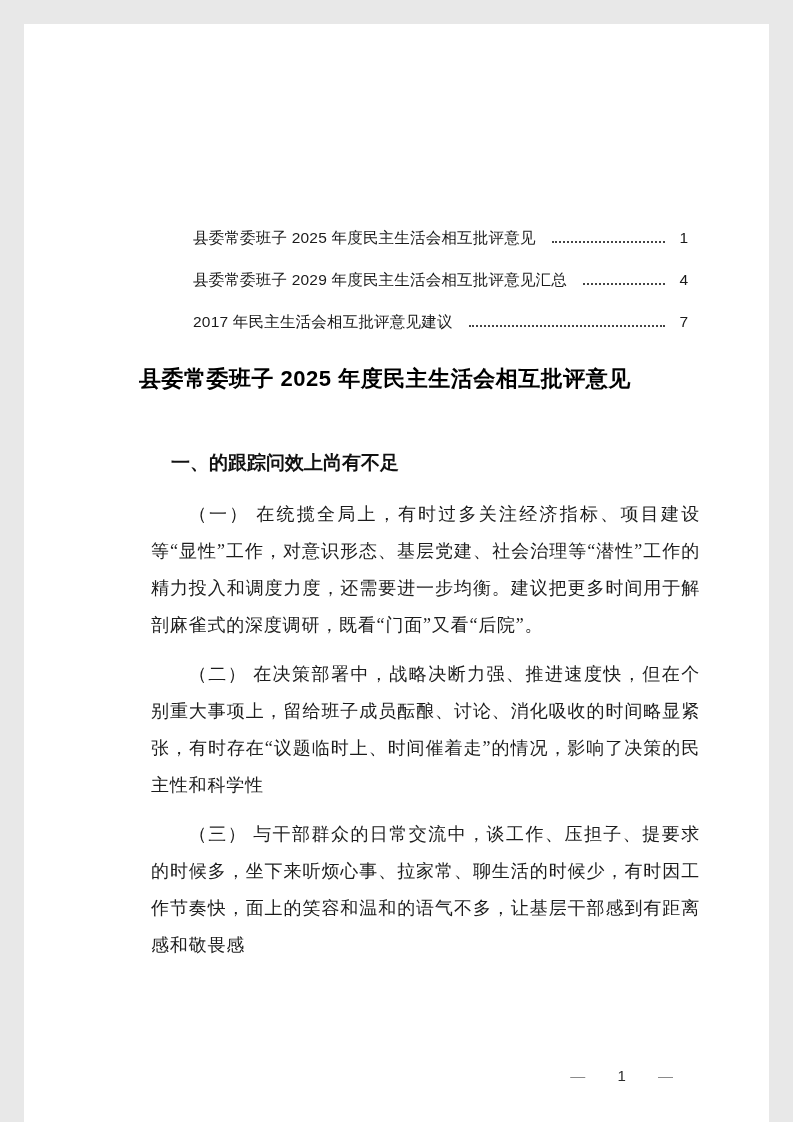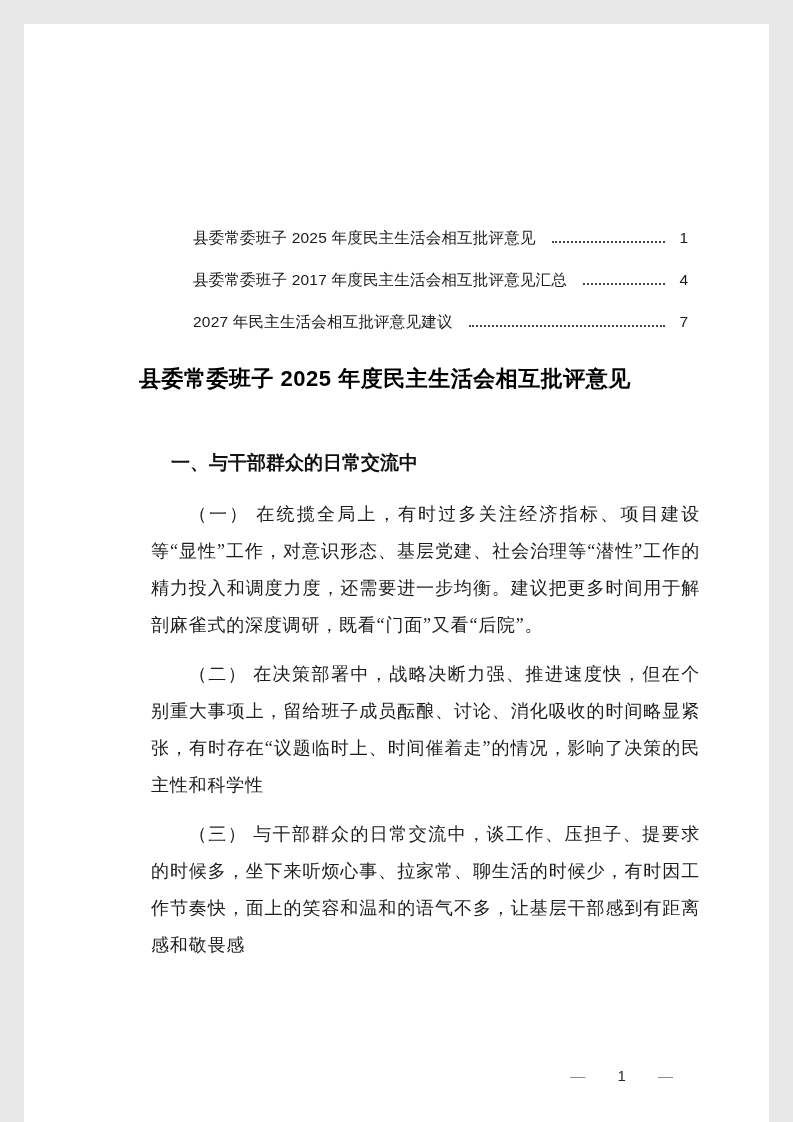--- a/index.html
+++ b/index.html
@@ -94,34 +94,34 @@
 
 <div class="page">
 
   <div class="toc">
     <div class="toc-row">
       <span class="toc-label">县委常委班子 2025 年度民主生活会相互批评意见</span>
       <span class="toc-leader"></span>
       <span class="toc-page">1</span>
     </div>
     <div class="toc-row">
-      <span class="toc-label">县委常委班子 2017 年度民主生活会相互批评意见汇总</span>
+      <span class="toc-label">县委常委班子 2029 年度民主生活会相互批评意见汇总</span>
       <span class="toc-leader"></span>
       <span class="toc-page">4</span>
     </div>
     <div class="toc-row">
-      <span class="toc-label">2027 年民主生活会相互批评意见建议</span>
+      <span class="toc-label">2017 年民主生活会相互批评意见建议</span>
       <span class="toc-leader"></span>
       <span class="toc-page">7</span>
     </div>
   </div>
 
   <h1 class="doc-title">县委常委班子 2025 年度民主生活会相互批评意见</h1>
 
-  <h2 class="section-heading">一、与干部群众的日常交流中</h2>
+  <h2 class="section-heading">一、的跟踪问效上尚有不足</h2>
 
   <div class="body-text">
     <p>（一） 在统揽全局上，有时过多关注经济指标、项目建设等“显性”工作，对意识形态、基层党建、社会治理等“潜性”工作的精力投入和调度力度，还需要进一步均衡。建议把更多时间用于解剖麻雀式的深度调研，既看“门面”又看“后院”。</p>
     <p>（二） 在决策部署中，战略决断力强、推进速度快，但在个别重大事项上，留给班子成员酝酿、讨论、消化吸收的时间略显紧张，有时存在“议题临时上、时间催着走”的情况，影响了决策的民主性和科学性</p>
     <p>（三） 与干部群众的日常交流中，谈工作、压担子、提要求的时候多，坐下来听烦心事、拉家常、聊生活的时候少，有时因工作节奏快，面上的笑容和温和的语气不多，让基层干部感到有距离感和敬畏感</p>
   </div>
 
   <div class="page-footer">
     <span class="footer-dash">—</span>
     <span>1</span>

